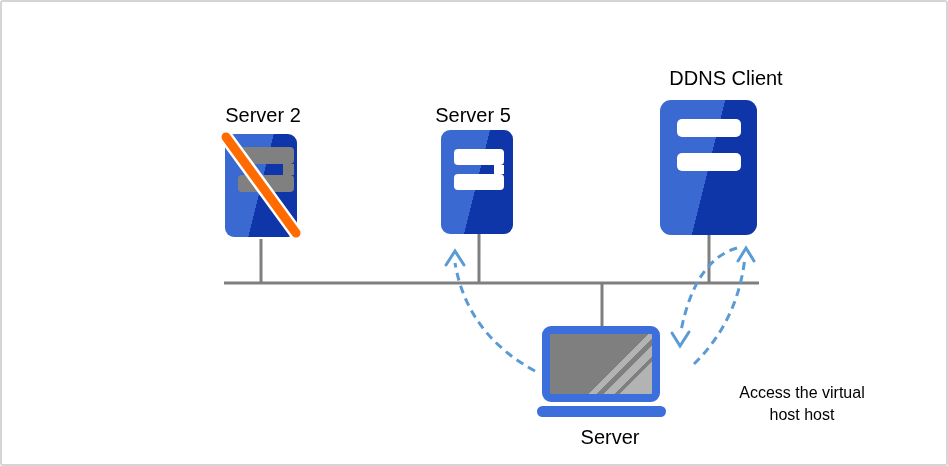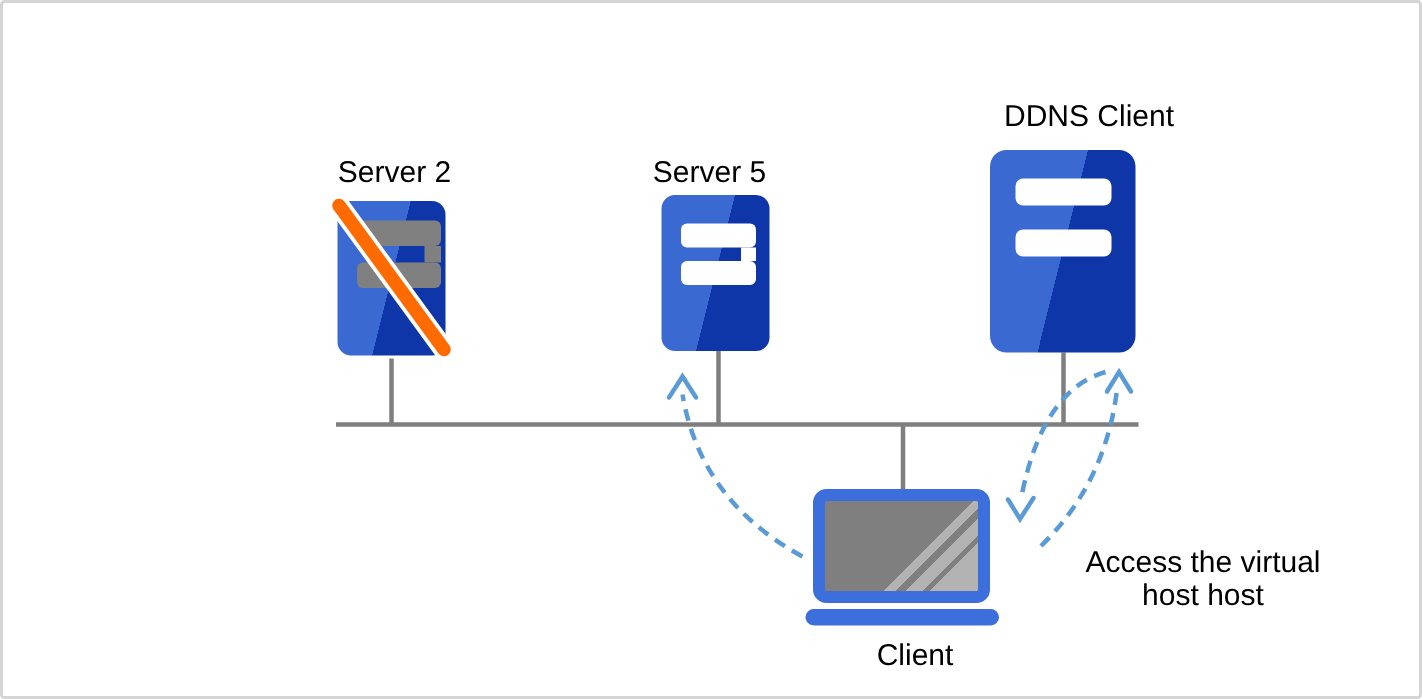--- a/index.html
+++ b/index.html
@@ -89,23 +89,23 @@
     white-space: nowrap;
     transform: translateX(-50%);
   }
   #server1-label { left: 261px; top: 102px; }
   #server2-label { left: 471px; top: 102px; }
   #ddns-label    { left: 724px; top:  65px; }
   #client-label  { left: 608px; top: 424px; }
 
   #annotation {
     position: absolute;
-    left: 700px; top: 362px;
+    left: 700px; top: 380px;
     width: 200px;
-    font-size: 20px;
+    font-size: 16px;
     line-height: 22px;
     color: var(--text, #000);
     text-align: center;
   }
 
   
   .net-line {
     stroke: var(--line-gray, #7f7f7f);
     stroke-width: 3;
     fill: none;
@@ -178,20 +178,20 @@
     <path class="dashed-arrow" d="M735,246 Q693,258 679,329"></path>
     <polyline class="arrow-head" points="670,331 678,344 687,330"></polyline>
 
     <path class="dashed-arrow" d="M692,362 Q736,319 743,255"></path>
     <polyline class="arrow-head" points="736,259 744,246 752,259"></polyline>
   </svg>
 
   <div class="label" id="server1-label">Server 2</div>
   <div class="label" id="server2-label">Server 5</div>
   <div class="label" id="ddns-label">DDNS Client</div>
-  <div class="label" id="client-label">Client</div>
+  <div class="label" id="client-label">Server</div>
 
   <div id="annotation">
     <div>Access the virtual</div>
     <div>host host</div>
   </div>
 
 </div>
 
 </body></html>

